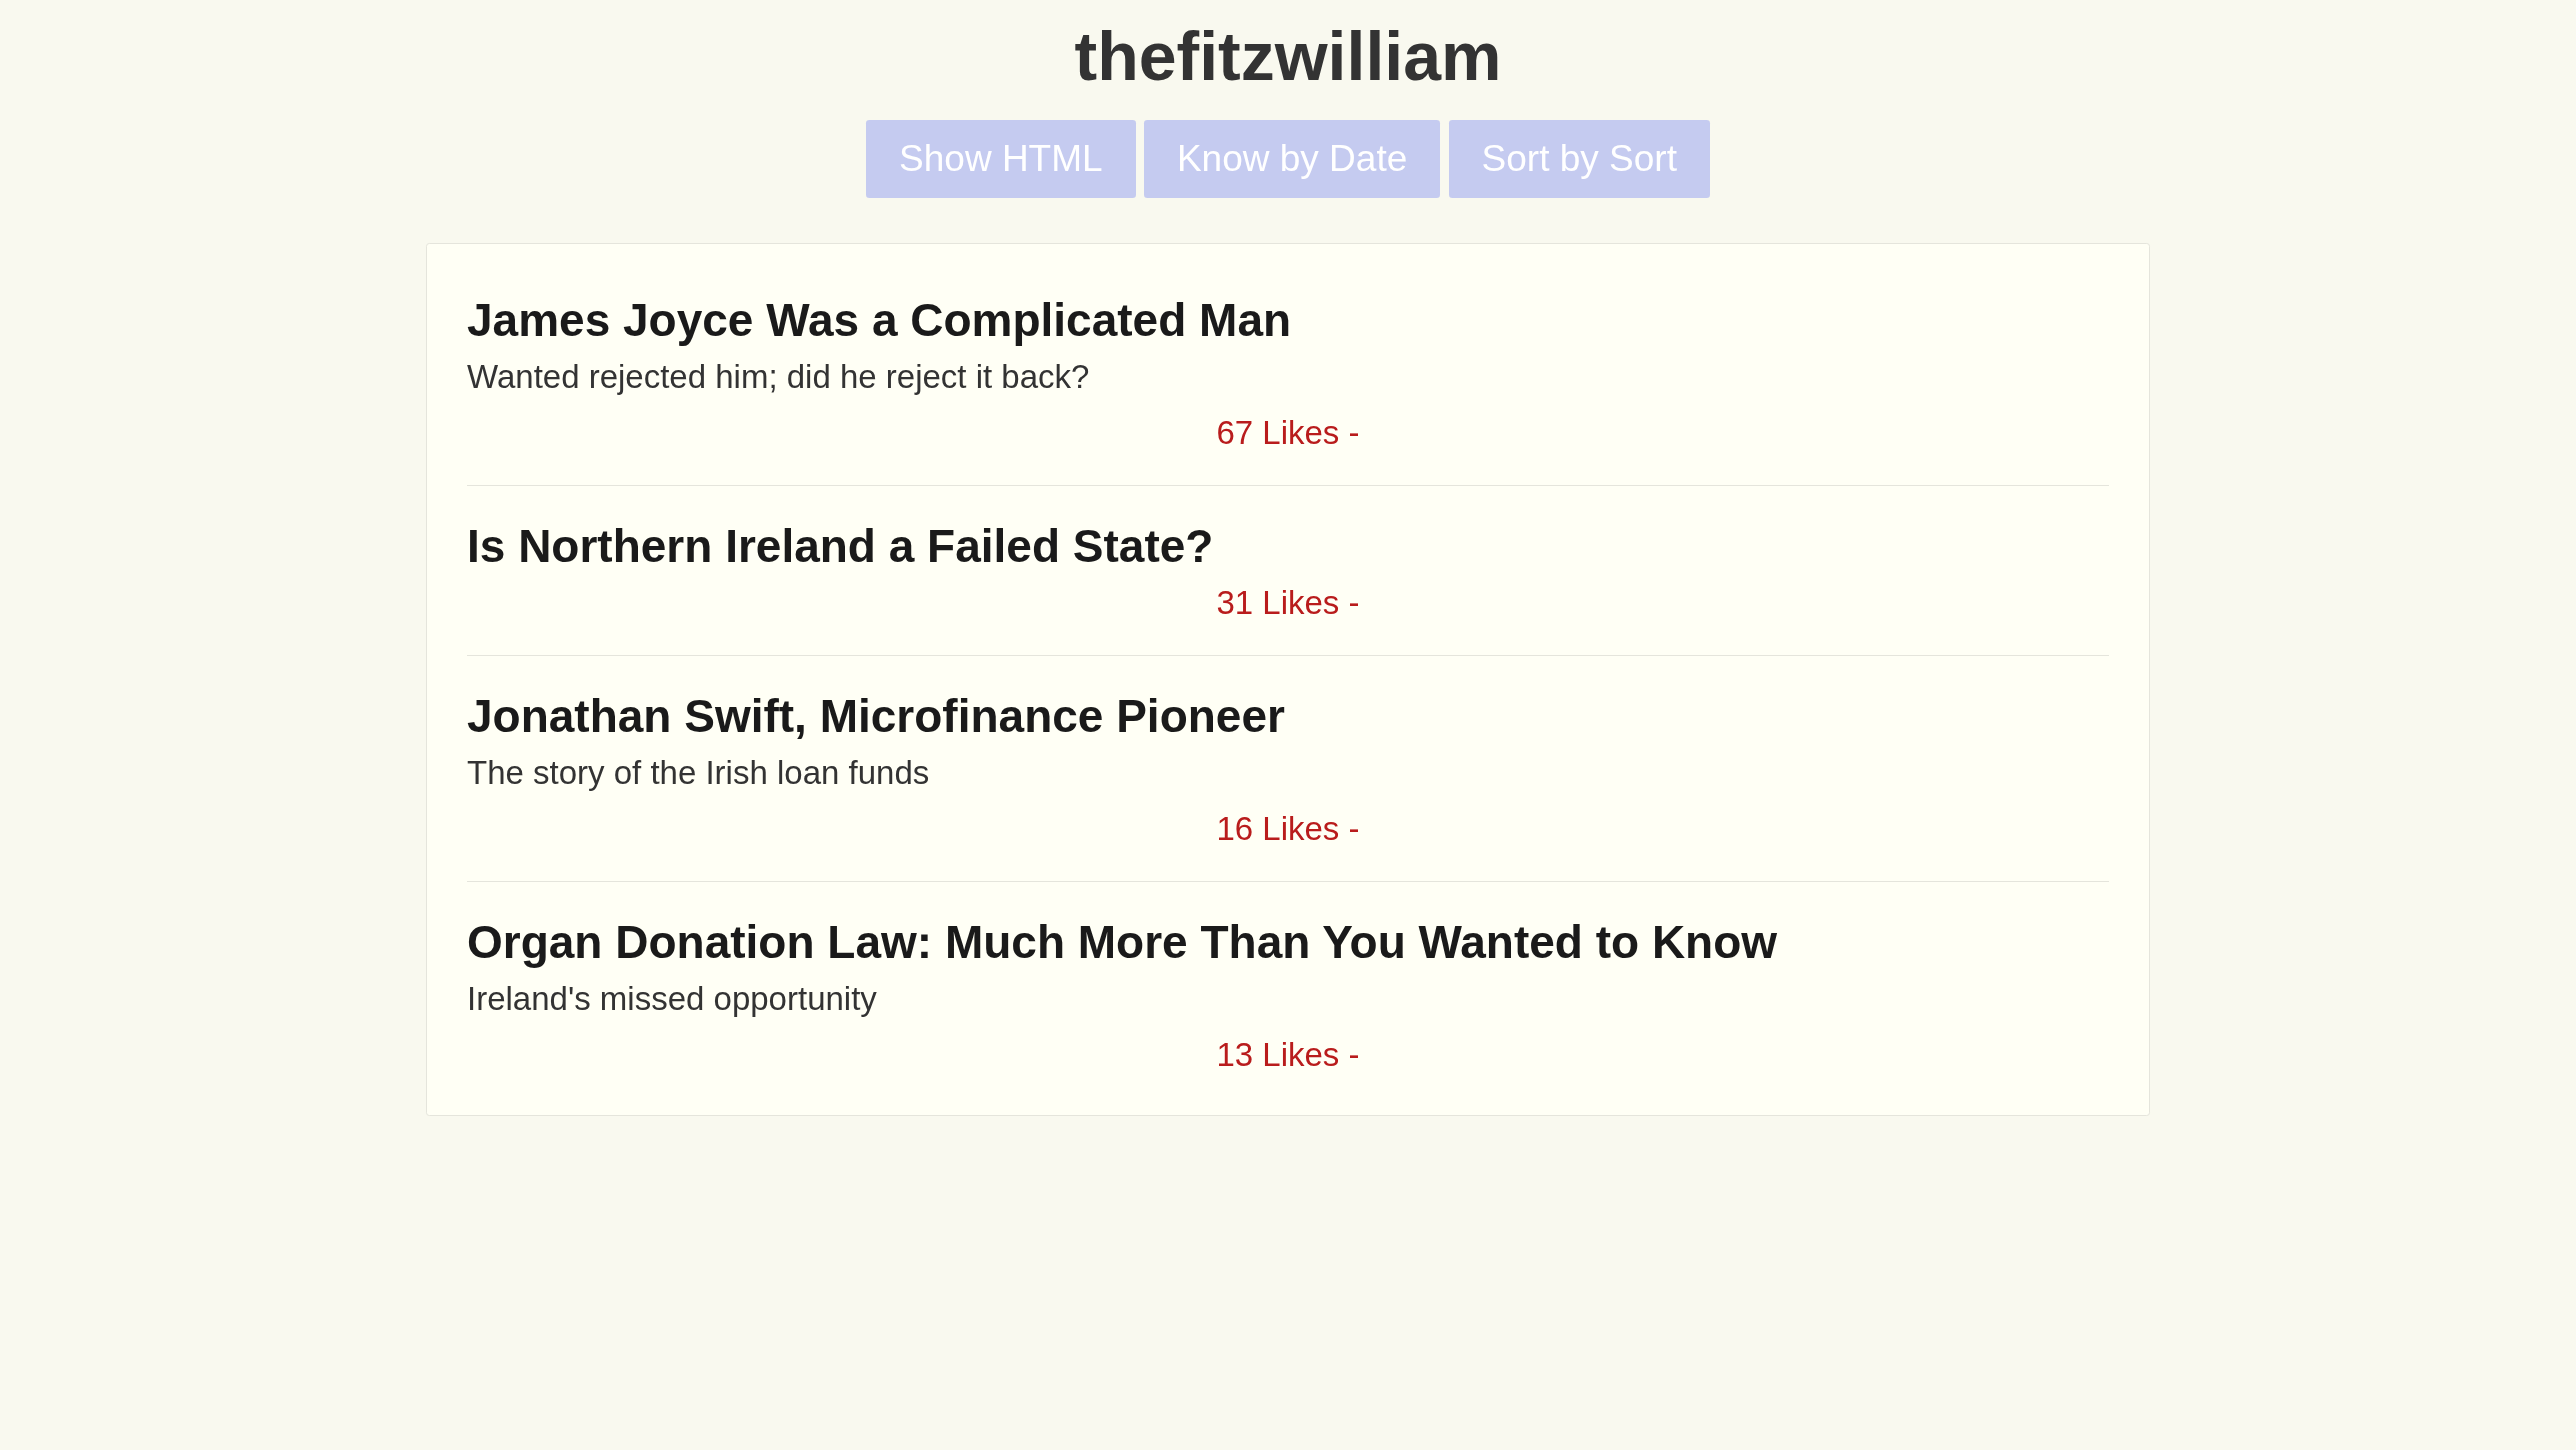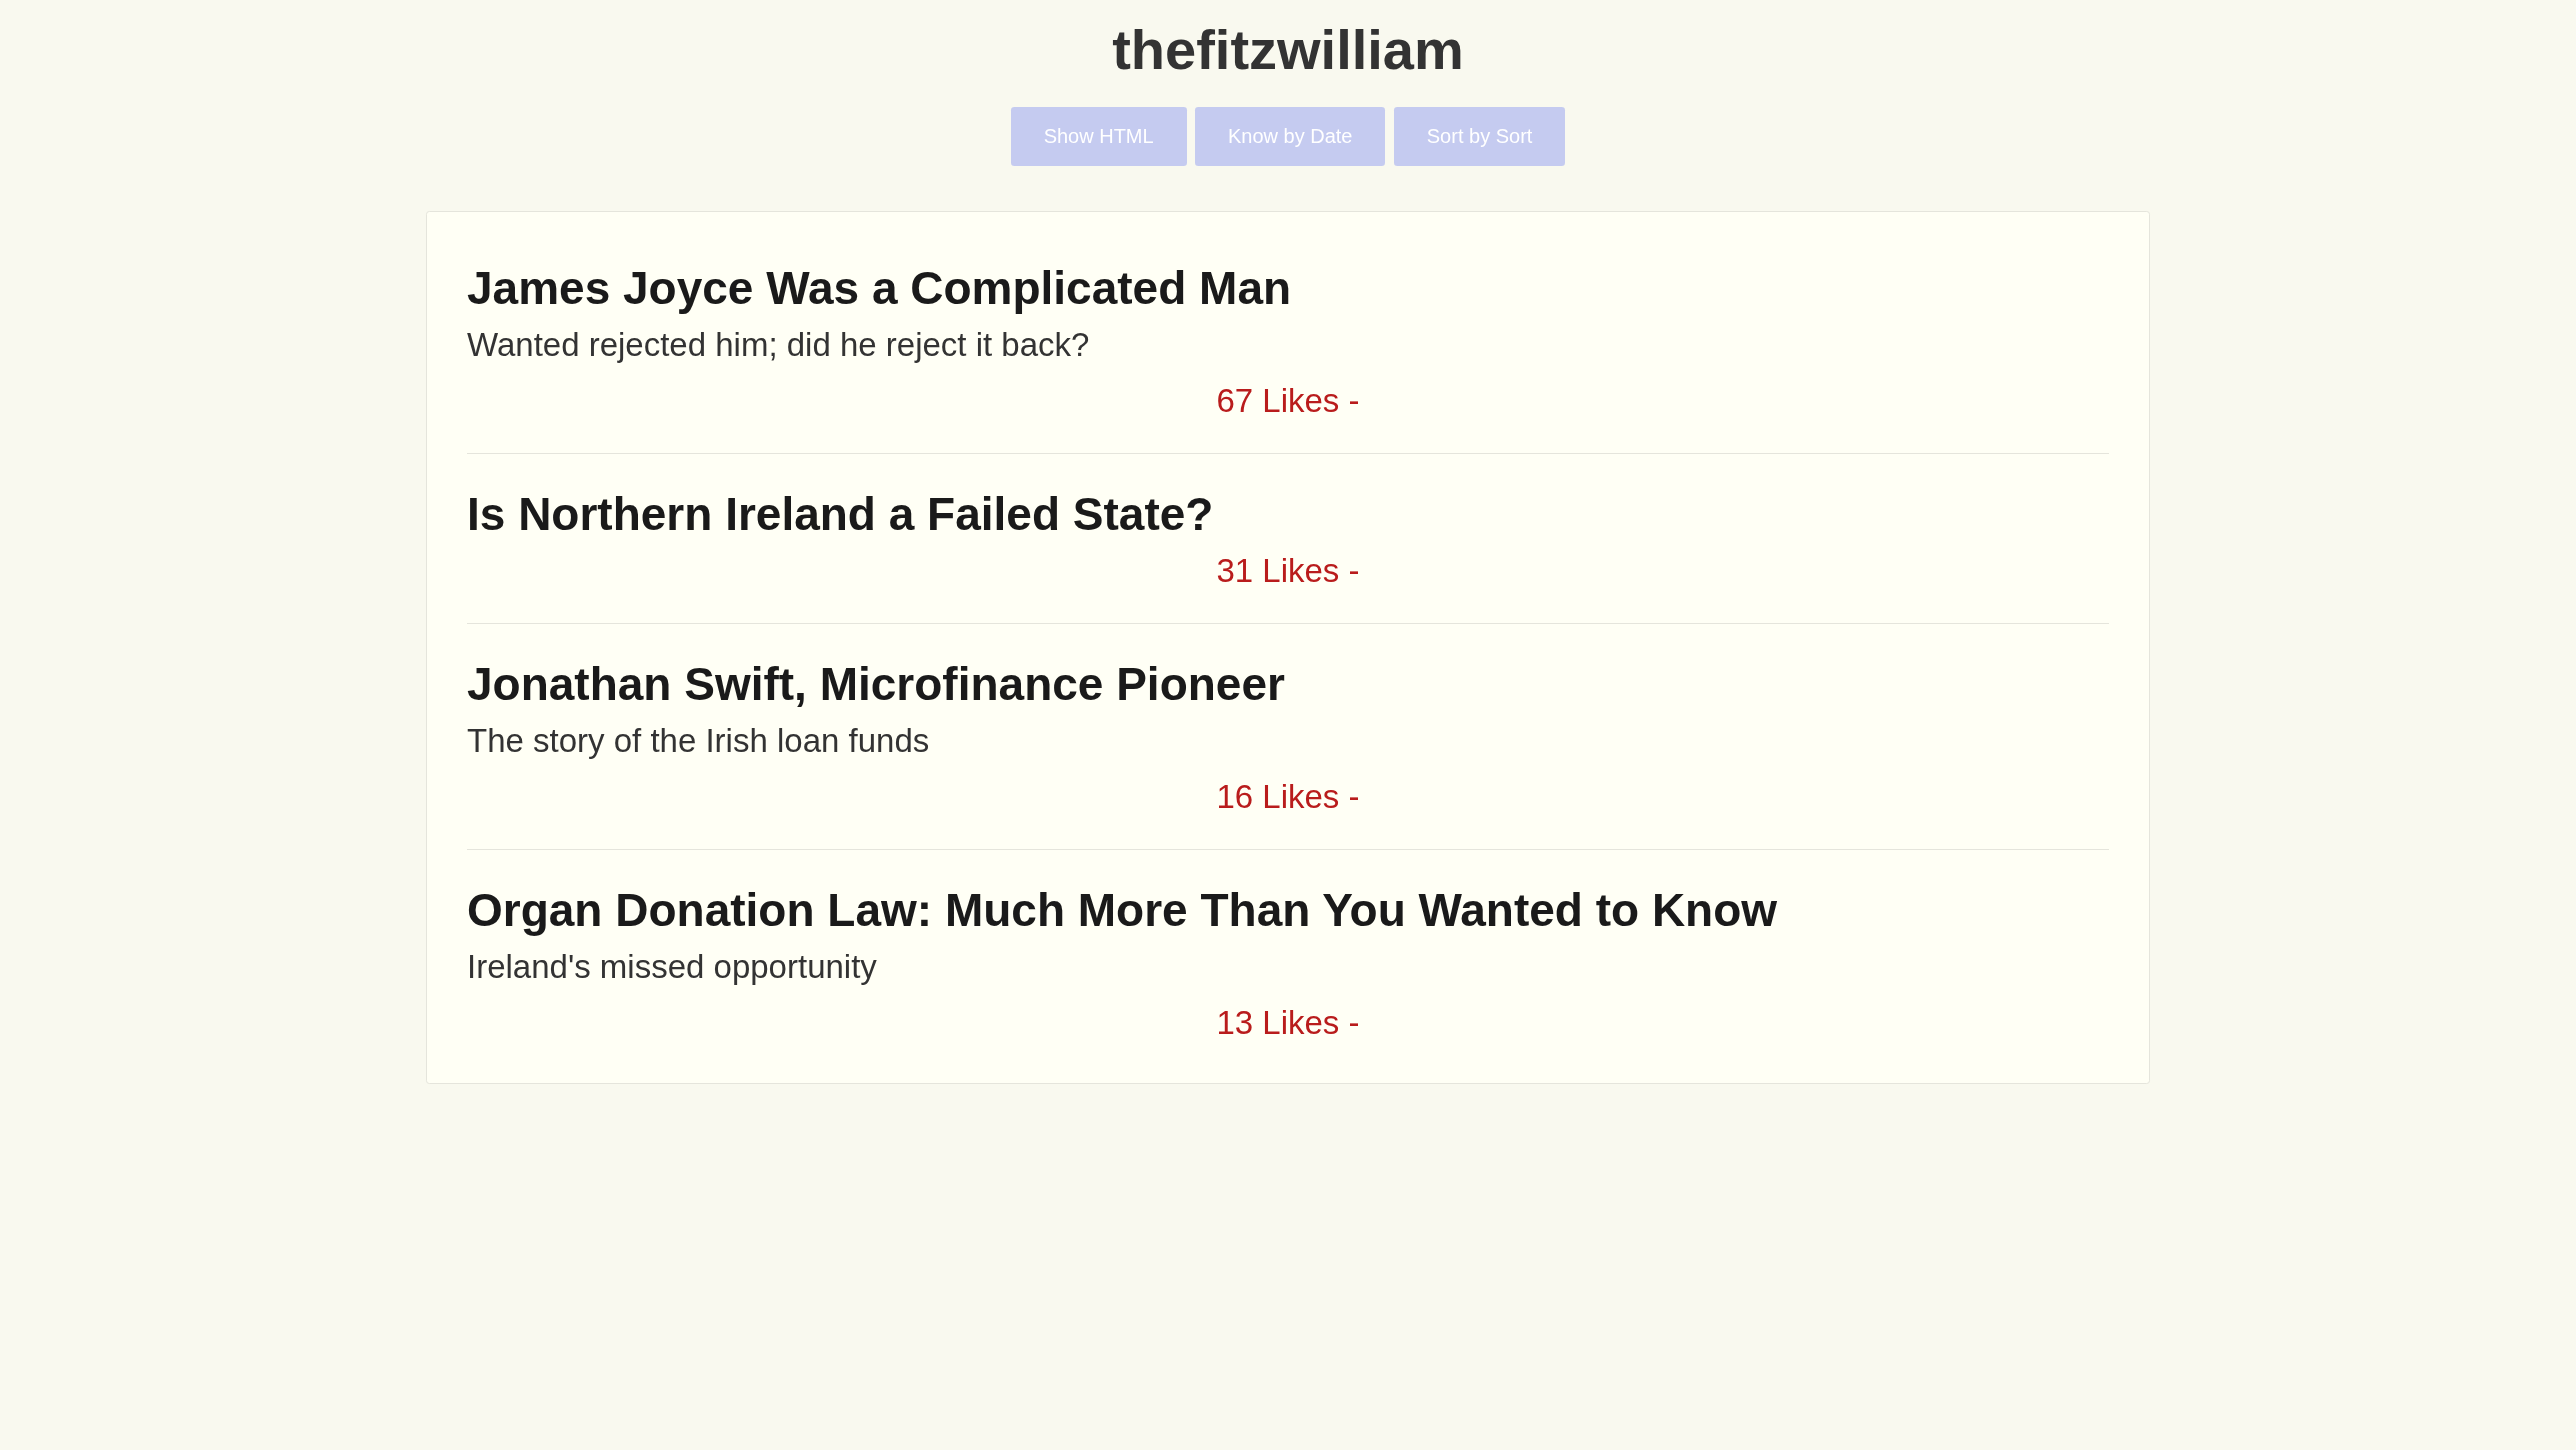--- a/index.html
+++ b/index.html
@@ -15,39 +15,39 @@
     }
     
     .container {
       max-width: 1733px;
       margin: 0 auto;
       padding: 16.5px 0;
     }
     
     .page-title {
       text-align: center;
-      font-size: 56px;
+      font-size: 68px;
       font-weight: 700;
       color: #333;
       margin-bottom: 25px;
     }
     
     .button-row {
       display: flex;
       justify-content: center;
       gap: 8.3px;
       margin-bottom: 45px;
     }
     
     .action-button {
       background-color: #c5cbf0;
       color: #ffffff;
       border: none;
       padding: 18px 33px;
-      font-size: 20px;
+      font-size: 37px;
       font-family: inherit;
       cursor: pointer;
       border-radius: 3.3px;
     }
     
     .posts-panel {
       background-color: #fffff5;
       border: 0.8px solid #e5e5dc;
       border-radius: 3.3px;
       margin: 0 auto;

